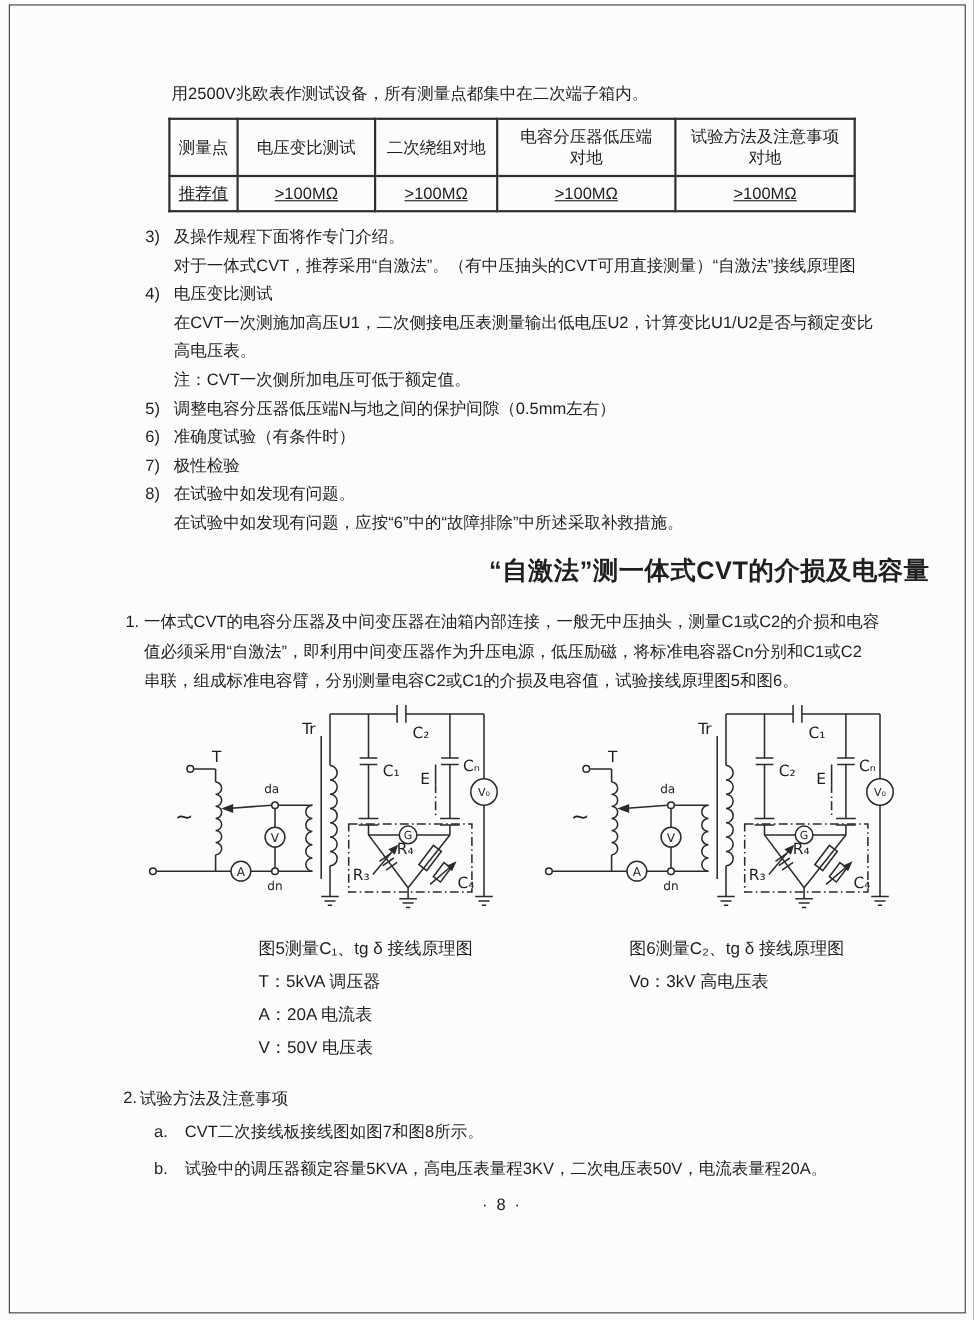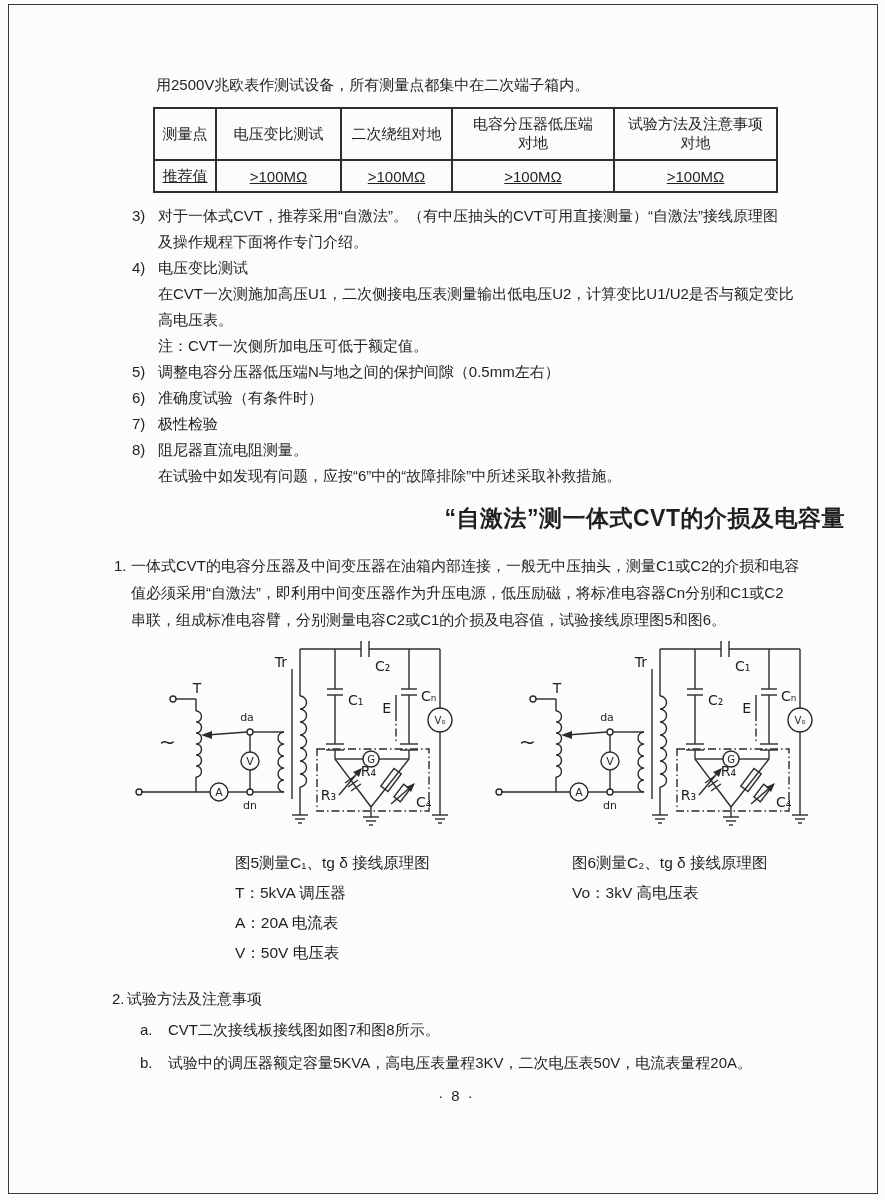--- a/index.html
+++ b/index.html
@@ -89,22 +89,22 @@
             <td>&gt;100MΩ</td>
             <td>&gt;100MΩ</td>
           </tr>
         </tbody>
     </table>
 
     <div class="checklist">
         <div class="li">
           <span class="num">3)</span>
           <div class="li-body">
+            <div>及操作规程下面将作专门介绍。</div>
             <div>对于一体式CVT，推荐采用“自激法”。（有中压抽头的CVT可用直接测量）“自激法”接线原理图</div>
-            <div>及操作规程下面将作专门介绍。</div>
           </div>
         </div>
         <div class="li">
           <span class="num">4)</span>
           <div class="li-body">
             <div>电压变比测试</div>
             <div>在CVT一次测施加高压U1，二次侧接电压表测量输出低电压U2，计算变比U1/U2是否与额定变比</div>
             <div>高电压表。</div>
             <div>注：CVT一次侧所加电压可低于额定值。</div>
           </div>
@@ -123,21 +123,21 @@
         </div>
         <div class="li">
           <span class="num">7)</span>
           <div class="li-body">
             <div>极性检验</div>
           </div>
         </div>
         <div class="li">
           <span class="num">8)</span>
           <div class="li-body">
-            <div>阻尼器直流电阻测量。</div>
+            <div>在试验中如发现有问题。</div>
             <div>在试验中如发现有问题，应按“6”中的“故障排除”中所述采取补救措施。</div>
           </div>
         </div>
       </div>
 
     <h1 class="heading">“自激法”测一体式CVT的介损及电容量</h1>
 
     <div class="para">
       <span class="pnum">1.</span>
       <div>

